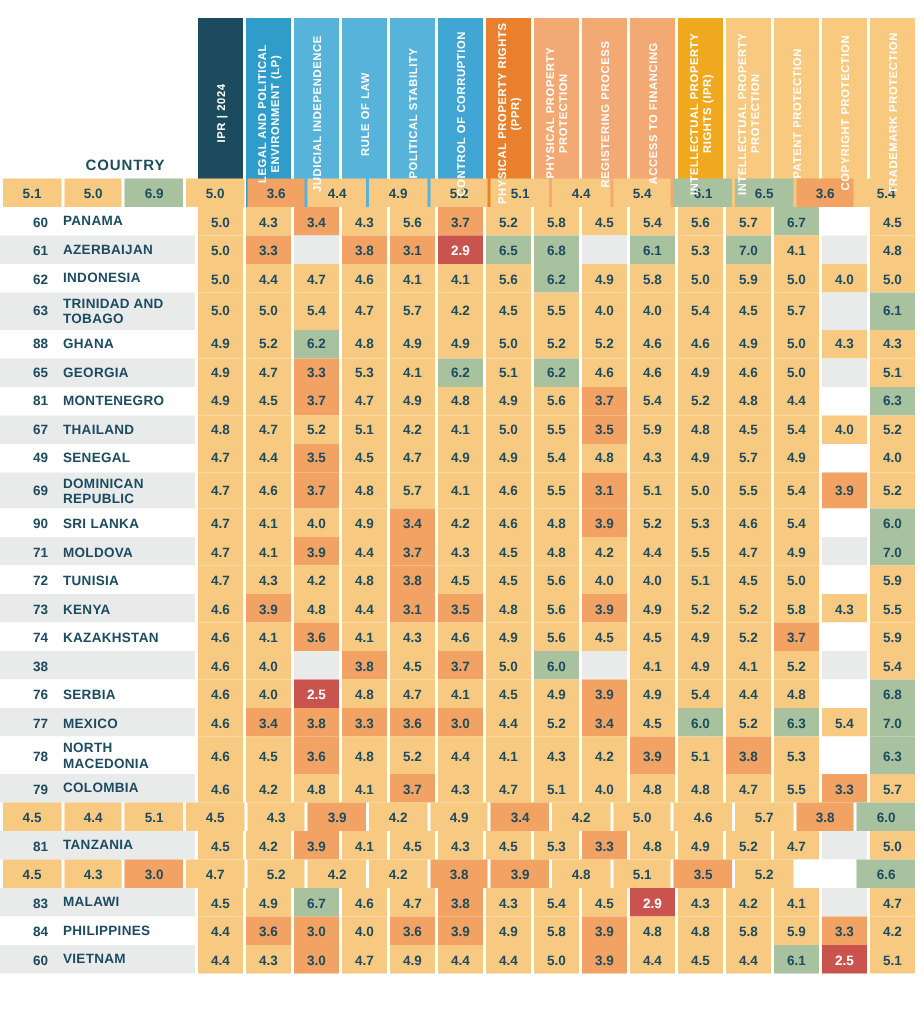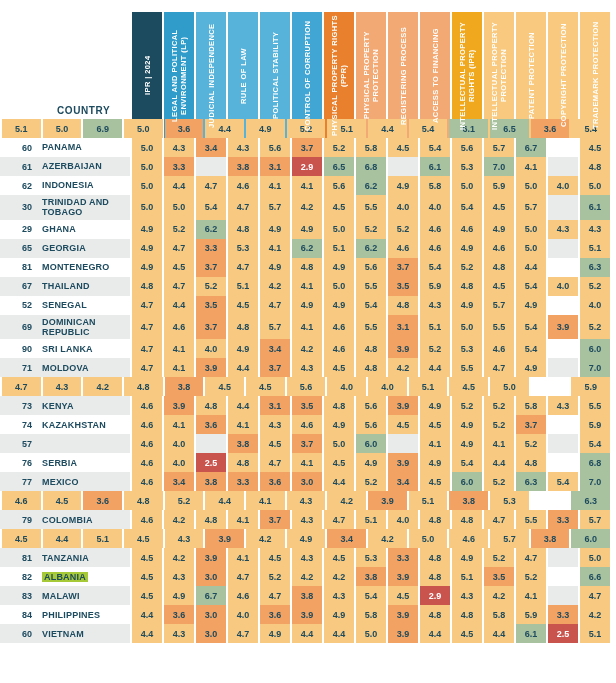--- a/index.html
+++ b/index.html
@@ -179,42 +179,42 @@
         <div class="cell" style="background: rgb(248, 202, 129);">4.9</div>
         <div class="cell" style="background: rgb(248, 202, 129);">5.8</div>
         <div class="cell" style="background: rgb(248, 202, 129);">5.0</div>
         <div class="cell" style="background: rgb(248, 202, 129);">5.9</div>
         <div class="cell" style="background: rgb(248, 202, 129);">5.0</div>
         <div class="cell" style="background: rgb(248, 202, 129);">4.0</div>
         <div class="cell" style="background: rgb(248, 202, 129);">5.0</div>
       </div>
       <div class="trow">
         <div class="row-left" style="background: rgb(233, 235, 235);">
-          <span class="rank">30</span>
+          <span class="rank">63</span>
           <span class="cname">TRINIDAD AND TOBAGO</span>
         </div>
         <div class="cell" style="background: rgb(248, 202, 129);">5.0</div>
         <div class="cell" style="background: rgb(248, 202, 129);">5.0</div>
         <div class="cell" style="background: rgb(248, 202, 129);">5.4</div>
         <div class="cell" style="background: rgb(248, 202, 129);">4.7</div>
         <div class="cell" style="background: rgb(248, 202, 129);">5.7</div>
         <div class="cell" style="background: rgb(248, 202, 129);">4.2</div>
         <div class="cell" style="background: rgb(248, 202, 129);">4.5</div>
         <div class="cell" style="background: rgb(248, 202, 129);">5.5</div>
         <div class="cell" style="background: rgb(248, 202, 129);">4.0</div>
         <div class="cell" style="background: rgb(248, 202, 129);">4.0</div>
         <div class="cell" style="background: rgb(248, 202, 129);">5.4</div>
         <div class="cell" style="background: rgb(248, 202, 129);">4.5</div>
         <div class="cell" style="background: rgb(248, 202, 129);">5.7</div>
         <div class="cell" style="background: rgb(233, 235, 235);"></div>
         <div class="cell" style="background: rgb(168, 194, 160);">6.1</div>
       </div>
       <div class="trow">
         <div class="row-left" style="background: rgb(255, 255, 255);">
-          <span class="rank">29</span>
+          <span class="rank">88</span>
           <span class="cname">GHANA</span>
         </div>
         <div class="cell" style="background: rgb(248, 202, 129);">4.9</div>
         <div class="cell" style="background: rgb(248, 202, 129);">5.2</div>
         <div class="cell" style="background: rgb(168, 194, 160);">6.2</div>
         <div class="cell" style="background: rgb(248, 202, 129);">4.8</div>
         <div class="cell" style="background: rgb(248, 202, 129);">4.9</div>
         <div class="cell" style="background: rgb(248, 202, 129);">4.9</div>
         <div class="cell" style="background: rgb(248, 202, 129);">5.0</div>
         <div class="cell" style="background: rgb(248, 202, 129);">5.2</div>
@@ -284,21 +284,21 @@
         <div class="cell" style="background: rgb(242, 162, 99);">3.5</div>
         <div class="cell" style="background: rgb(248, 202, 129);">5.9</div>
         <div class="cell" style="background: rgb(248, 202, 129);">4.8</div>
         <div class="cell" style="background: rgb(248, 202, 129);">4.5</div>
         <div class="cell" style="background: rgb(248, 202, 129);">5.4</div>
         <div class="cell" style="background: rgb(248, 202, 129);">4.0</div>
         <div class="cell" style="background: rgb(248, 202, 129);">5.2</div>
       </div>
       <div class="trow">
         <div class="row-left" style="background: rgb(255, 255, 255);">
-          <span class="rank">52</span>
+          <span class="rank">49</span>
           <span class="cname">SENEGAL</span>
         </div>
         <div class="cell" style="background: rgb(248, 202, 129);">4.7</div>
         <div class="cell" style="background: rgb(248, 202, 129);">4.4</div>
         <div class="cell" style="background: rgb(242, 162, 99);">3.5</div>
         <div class="cell" style="background: rgb(248, 202, 129);">4.5</div>
         <div class="cell" style="background: rgb(248, 202, 129);">4.7</div>
         <div class="cell" style="background: rgb(248, 202, 129);">4.9</div>
         <div class="cell" style="background: rgb(248, 202, 129);">4.9</div>
         <div class="cell" style="background: rgb(248, 202, 129);">5.4</div>
@@ -367,20 +367,24 @@
         <div class="cell" style="background: rgb(248, 202, 129);">4.8</div>
         <div class="cell" style="background: rgb(248, 202, 129);">4.2</div>
         <div class="cell" style="background: rgb(248, 202, 129);">4.4</div>
         <div class="cell" style="background: rgb(248, 202, 129);">5.5</div>
         <div class="cell" style="background: rgb(248, 202, 129);">4.7</div>
         <div class="cell" style="background: rgb(248, 202, 129);">4.9</div>
         <div class="cell" style="background: rgb(233, 235, 235);"></div>
         <div class="cell" style="background: rgb(168, 194, 160);">7.0</div>
       </div>
       <div class="trow">
+        <div class="row-left" style="background: rgb(255, 255, 255);">
+          <span class="rank">72</span>
+          <span class="cname">TUNISIA</span>
+        </div>
         <div class="cell" style="background: rgb(248, 202, 129);">4.7</div>
         <div class="cell" style="background: rgb(248, 202, 129);">4.3</div>
         <div class="cell" style="background: rgb(248, 202, 129);">4.2</div>
         <div class="cell" style="background: rgb(248, 202, 129);">4.8</div>
         <div class="cell" style="background: rgb(242, 162, 99);">3.8</div>
         <div class="cell" style="background: rgb(248, 202, 129);">4.5</div>
         <div class="cell" style="background: rgb(248, 202, 129);">4.5</div>
         <div class="cell" style="background: rgb(248, 202, 129);">5.6</div>
         <div class="cell" style="background: rgb(248, 202, 129);">4.0</div>
         <div class="cell" style="background: rgb(248, 202, 129);">4.0</div>
@@ -427,21 +431,21 @@
         <div class="cell" style="background: rgb(248, 202, 129);">4.5</div>
         <div class="cell" style="background: rgb(248, 202, 129);">4.5</div>
         <div class="cell" style="background: rgb(248, 202, 129);">4.9</div>
         <div class="cell" style="background: rgb(248, 202, 129);">5.2</div>
         <div class="cell" style="background: rgb(242, 162, 99);">3.7</div>
         <div class="cell" style="background: rgb(255, 255, 255);"></div>
         <div class="cell" style="background: rgb(248, 202, 129);">5.9</div>
       </div>
       <div class="trow">
         <div class="row-left" style="background: rgb(233, 235, 235);">
-          <span class="rank">57</span>
+          <span class="rank">38</span>
         </div>
         <div class="cell" style="background: rgb(248, 202, 129);">4.6</div>
         <div class="cell" style="background: rgb(248, 202, 129);">4.0</div>
         <div class="cell" style="background: rgb(233, 235, 235);"></div>
         <div class="cell" style="background: rgb(242, 162, 99);">3.8</div>
         <div class="cell" style="background: rgb(248, 202, 129);">4.5</div>
         <div class="cell" style="background: rgb(242, 162, 99);">3.7</div>
         <div class="cell" style="background: rgb(248, 202, 129);">5.0</div>
         <div class="cell" style="background: rgb(168, 194, 160);">6.0</div>
         <div class="cell" style="background: rgb(233, 235, 235);"></div>
@@ -488,20 +492,24 @@
         <div class="cell" style="background: rgb(248, 202, 129);">5.2</div>
         <div class="cell" style="background: rgb(242, 162, 99);">3.4</div>
         <div class="cell" style="background: rgb(248, 202, 129);">4.5</div>
         <div class="cell" style="background: rgb(168, 194, 160);">6.0</div>
         <div class="cell" style="background: rgb(248, 202, 129);">5.2</div>
         <div class="cell" style="background: rgb(168, 194, 160);">6.3</div>
         <div class="cell" style="background: rgb(248, 202, 129);">5.4</div>
         <div class="cell" style="background: rgb(168, 194, 160);">7.0</div>
       </div>
       <div class="trow">
+        <div class="row-left" style="background: rgb(255, 255, 255);">
+          <span class="rank">78</span>
+          <span class="cname">NORTH MACEDONIA</span>
+        </div>
         <div class="cell" style="background: rgb(248, 202, 129);">4.6</div>
         <div class="cell" style="background: rgb(248, 202, 129);">4.5</div>
         <div class="cell" style="background: rgb(242, 162, 99);">3.6</div>
         <div class="cell" style="background: rgb(248, 202, 129);">4.8</div>
         <div class="cell" style="background: rgb(248, 202, 129);">5.2</div>
         <div class="cell" style="background: rgb(248, 202, 129);">4.4</div>
         <div class="cell" style="background: rgb(248, 202, 129);">4.1</div>
         <div class="cell" style="background: rgb(248, 202, 129);">4.3</div>
         <div class="cell" style="background: rgb(248, 202, 129);">4.2</div>
         <div class="cell" style="background: rgb(242, 162, 99);">3.9</div>
@@ -564,24 +572,20 @@
         <div class="cell" style="background: rgb(248, 202, 129);">5.3</div>
         <div class="cell" style="background: rgb(242, 162, 99);">3.3</div>
         <div class="cell" style="background: rgb(248, 202, 129);">4.8</div>
         <div class="cell" style="background: rgb(248, 202, 129);">4.9</div>
         <div class="cell" style="background: rgb(248, 202, 129);">5.2</div>
         <div class="cell" style="background: rgb(248, 202, 129);">4.7</div>
         <div class="cell" style="background: rgb(233, 235, 235);"></div>
         <div class="cell" style="background: rgb(248, 202, 129);">5.0</div>
       </div>
       <div class="trow">
-        <div class="row-left" style="background: rgb(255, 255, 255);">
-          <span class="rank">82</span>
-          <span class="cname"><span class="hl" style="background: rgb(166, 201, 55);">ALBANIA</span></span>
-        </div>
         <div class="cell" style="background: rgb(248, 202, 129);">4.5</div>
         <div class="cell" style="background: rgb(248, 202, 129);">4.3</div>
         <div class="cell" style="background: rgb(242, 162, 99);">3.0</div>
         <div class="cell" style="background: rgb(248, 202, 129);">4.7</div>
         <div class="cell" style="background: rgb(248, 202, 129);">5.2</div>
         <div class="cell" style="background: rgb(248, 202, 129);">4.2</div>
         <div class="cell" style="background: rgb(248, 202, 129);">4.2</div>
         <div class="cell" style="background: rgb(242, 162, 99);">3.8</div>
         <div class="cell" style="background: rgb(242, 162, 99);">3.9</div>
         <div class="cell" style="background: rgb(248, 202, 129);">4.8</div>

